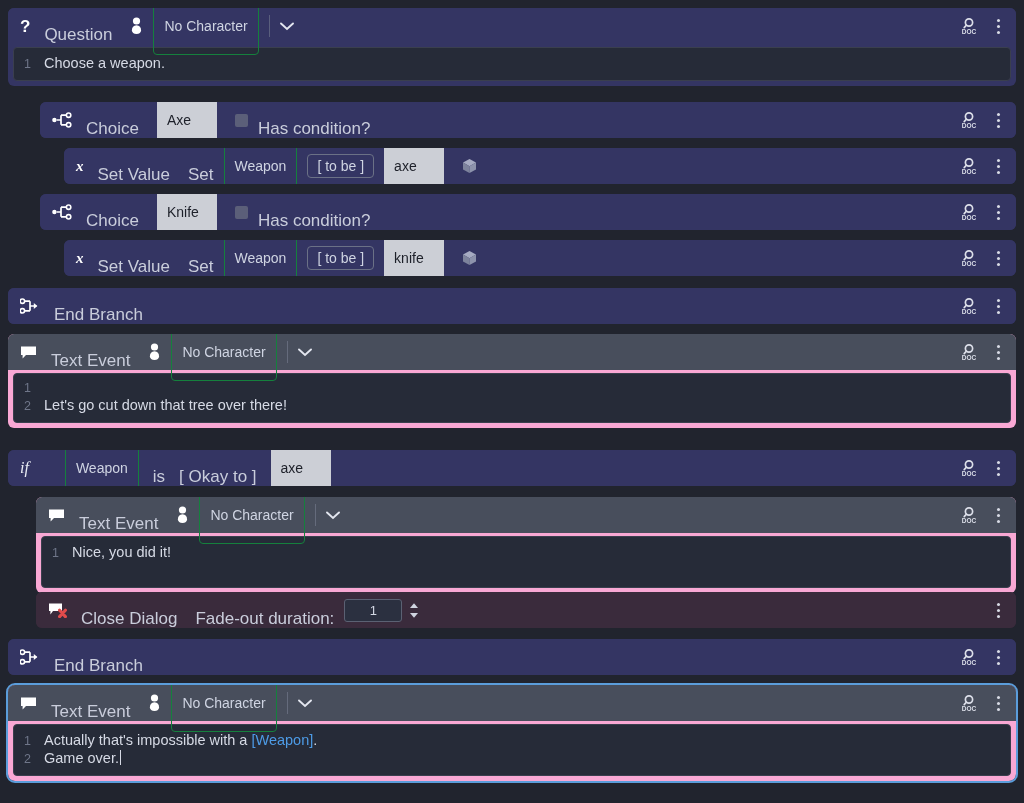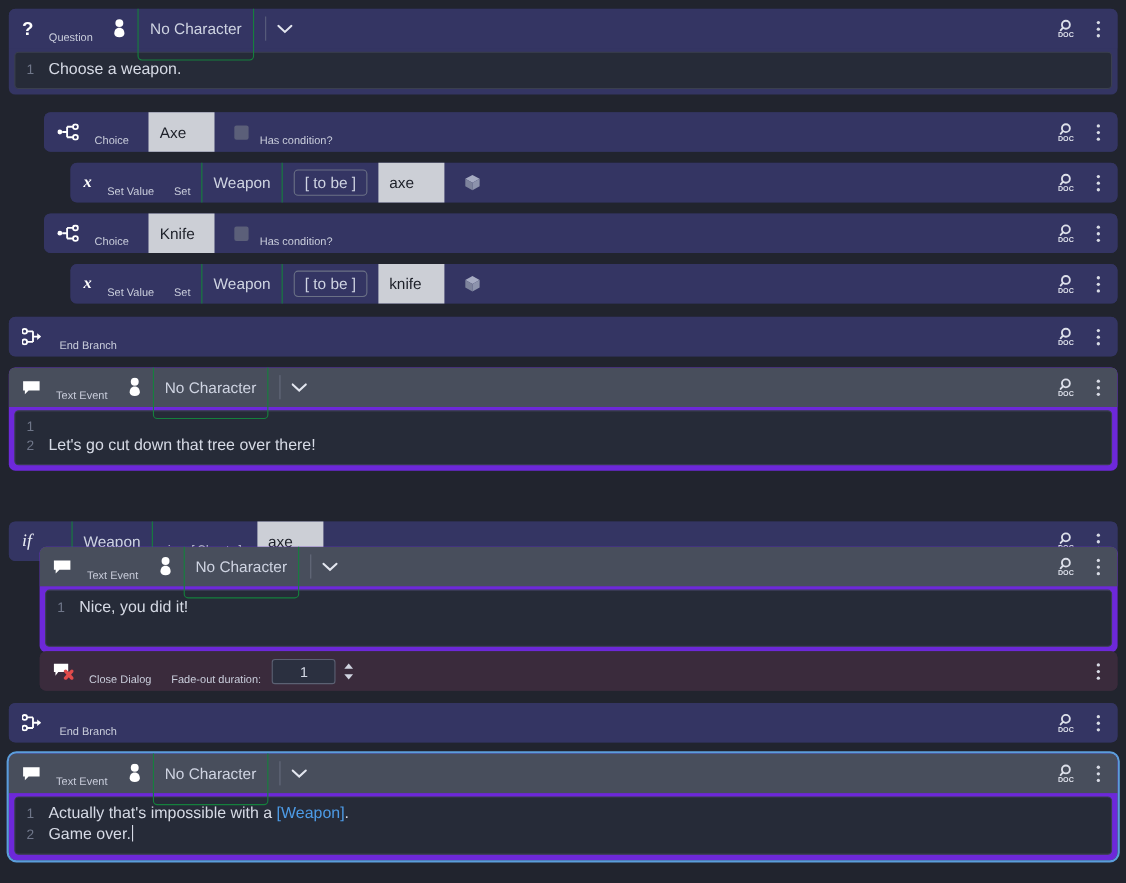--- a/index.html
+++ b/index.html
@@ -16,21 +16,21 @@
   .row-header {
     display: flex; align-items: center;
     height: 36px; padding: 0 8px 0 12px;
     position: relative;
   }
   .hdr-purple { background: #343563; }
   .hdr-grey   { background: #484e5c; }
   .hdr-maroon { background: #3a2b3c; }
 
   .title-txt {
-    color: #c9cddb; font-size: 10px; white-space: nowrap; margin-top: 17px;
+    color: #c9cddb; font-size: 17px; white-space: nowrap; margin-top: 17px;
   }
 
   
   .ico { display: inline-flex; align-items: center; justify-content: center;
          flex: 0 0 auto; }
   .ico svg { display: block; }
 
   .q-mark { color: #ffffff; font-size: 17px; font-weight: bold; line-height: 1; }
   .x-var  { color: #ffffff; font-size: 15px; font-weight: bold; font-style: italic;
             font-family: "Liberation Serif", serif; line-height: 1; }
@@ -90,21 +90,21 @@
   .tline { display: flex; align-items: baseline; padding: 1px 10px; }
   .lnum { color: #6f7689; font-size: 12.5px; width: 16px; flex: 0 0 16px;
           text-align: left; }
   .ttxt { color: #d6dae5; font-size: 14.5px; margin-left: 4px; }
   .tok  { color: #4d9be6; }
   .caret { display: inline-block; width: 1px; height: 15px; background: #d6dae5;
            vertical-align: -2px; margin-left: 1px; }
 
   
   .wrap-purple { background: #343563; border-radius: 6px; padding: 0; }
-  .wrap-grey   { background: #6d28d9; border-radius: 6px; padding: 0; }
+  .wrap-grey   { background: #f9a8d4; border-radius: 6px; padding: 0; }
 
   .selected {
     outline: 2px solid #5b9ddb;
     border-radius: 7px;
   }
 
   
   .gap6 { width: 6px; flex: 0 0 6px; }
   .gap10 { width: 10px; flex: 0 0 10px; }
   .gap14 { width: 14px; flex: 0 0 14px; }
@@ -385,21 +385,21 @@
       <div class="tline">
         <span class="lnum">1</span>
       </div>
       <div class="tline">
         <span class="lnum">2</span>
         <span class="ttxt"><span>Let's go cut down that tree over there!</span></span>
       </div>
     </div>
   </div>
 
-  <div class="card" style="position:absolute;left:8px;top:474px;width:1008px;background:#343563;">
+  <div class="card" style="position:absolute;left:8px;top:450px;width:1008px;background:#343563;">
     <div class="row-header hdr-purple">
       <span class="if-word">if</span>
       <span style="width:36px;flex:0 0 36px;"></span>
       <span class="pill-outline">Weapon</span>
       <span class="gap14"></span>
       <span class="title-txt">is</span>
       <span class="gap14"></span>
       <span class="title-txt">[ Okay to ]</span>
       <span class="gap14"></span>
       <span class="input-light">axe</span>

